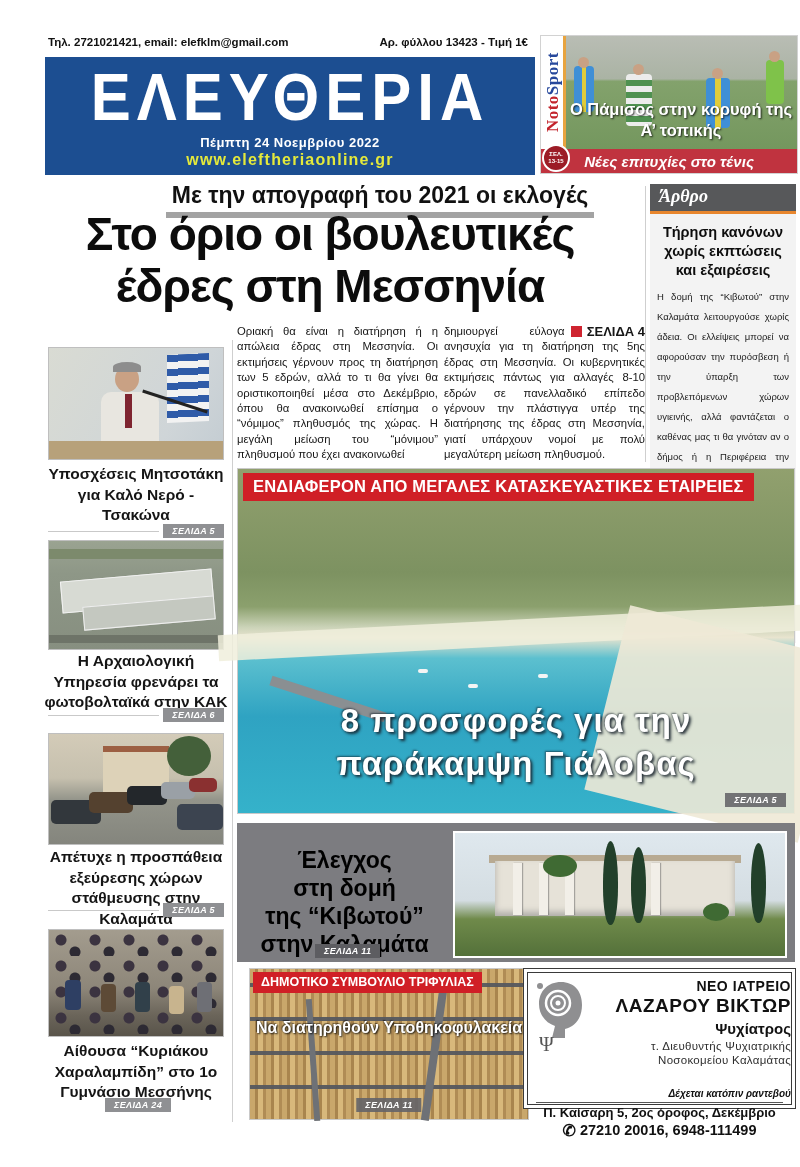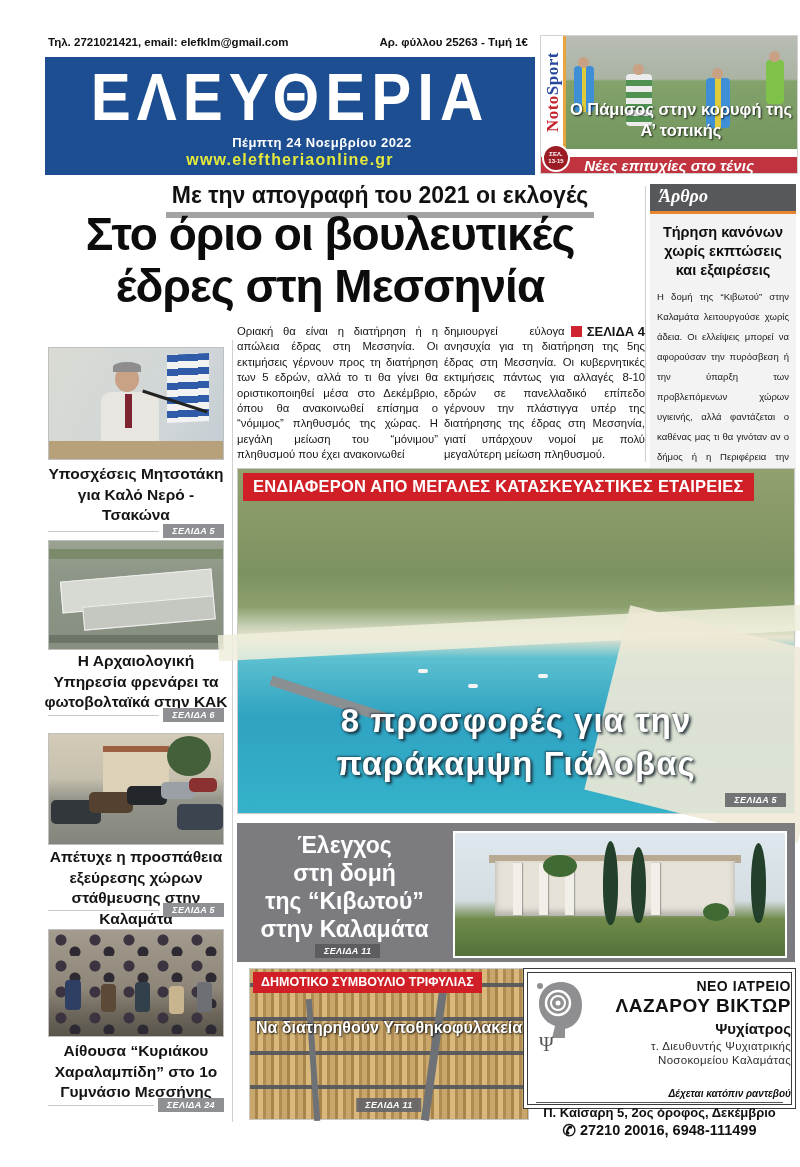--- a/index.html
+++ b/index.html
@@ -11,37 +11,37 @@
   .badge{display:inline-block;background:#8f9093;color:#fff;font-size:9px;font-weight:bold;font-style:italic;padding:2px 9px 2px;letter-spacing:.4px;white-space:nowrap;}
 
   
   .topbar-left{left:48px;top:36px;font-size:11.5px;font-weight:bold;}
   .topbar-right{right:272px;top:36px;font-size:11.5px;font-weight:bold;}
 
   
   #masthead{left:45px;top:57px;width:490px;height:118px;background:#1c4e91;}
   .m-logo{position:absolute;top:1px;width:100%;text-align:center;color:#fff;font-weight:bold;
           font-size:60px;letter-spacing:6px;transform:scaleY(1.12);transform-origin:top;white-space:nowrap;}
-  .m-date{position:absolute;bottom:25px;width:100%;text-align:center;color:#fff;font-weight:bold;font-size:13px;letter-spacing:.5px;padding-left:32px;}
+  .m-date{position:absolute;bottom:25px;width:100%;text-align:center;color:#fff;font-weight:bold;font-size:13px;letter-spacing:.5px;}
   .m-site{position:absolute;bottom:6px;width:100%;text-align:center;color:#e4e93b;font-weight:bold;font-size:16px;letter-spacing:1.2px;}
 
   
   #notosport{left:540px;top:35px;width:256px;height:137px;background:#fff;border:1px solid #d2d2d2;}
   .ns-side{position:absolute;left:0;top:0;bottom:24px;width:22px;background:#fff;border-right:3px solid #e8a43f;
            display:flex;align-items:center;justify-content:center;}
   .ns-brand{writing-mode:vertical-rl;transform:rotate(180deg);font-family:"Liberation Serif",serif;
             font-weight:bold;font-size:17px;letter-spacing:.5px;line-height:1;}
   .ns-noto{color:#c3242c;} .ns-sport{color:#27489c;}
   .ns-photo{position:absolute;left:25px;top:0;right:0;bottom:24px;
             background:linear-gradient(180deg,#b9bdb4 0%,#aab3a4 38%,#83a26c 40%,#74975e 100%);}
   .player{position:absolute;border-radius:4px;}
   .phead{position:absolute;width:11px;height:11px;border-radius:50%;background:#c9a184;}
   .ns-headline{position:absolute;left:28px;right:4px;bottom:32px;text-align:center;color:#fff;font-weight:bold;
                font-size:16.5px;line-height:21px;text-shadow:1px 1px 2px rgba(0,0,0,.8);}
-  .ns-strip{position:absolute;left:0;right:0;bottom:0;height:16px;background:#c0333f;display:flex;align-items:center;justify-content:center;}
+  .ns-strip{position:absolute;left:0;right:0;bottom:0;height:24px;background:#c0333f;display:flex;align-items:center;justify-content:center;}
   .ns-strip span{color:#fff;font-weight:bold;font-style:italic;font-size:15px;}
   .ns-badge{position:absolute;left:1px;bottom:1px;width:24px;height:24px;border-radius:50%;background:#9c1c26;
             border:2px solid #fff;color:#fff;font-size:6px;font-weight:bold;display:flex;flex-direction:column;
             align-items:center;justify-content:center;line-height:1.2;z-index:3;}
 
   
   #kicker{left:120px;top:182px;width:520px;text-align:center;}
   #kicker span{display:inline-block;font-size:23px;font-weight:bold;border-bottom:6px solid #a3a3a3;padding:0 6px 3px;}
   #headline{left:18px;top:208px;width:624px;text-align:center;font-size:46px;font-weight:800;
             line-height:52px;letter-spacing:-1px;color:#0c0c0c;}
@@ -74,21 +74,21 @@
   .g-head{position:absolute;left:0;right:0;bottom:28px;text-align:center;color:#fff;font-weight:bold;
           font-size:33px;line-height:43px;letter-spacing:1px;text-shadow:2px 2px 3px rgba(20,30,40,.9),-1px -1px 2px rgba(20,30,40,.6);}
   .g-badge{position:absolute;right:8px;bottom:6px;background:rgba(95,95,100,.85);}
   .g-sand{position:absolute;left:-20px;top:150px;width:620px;height:26px;background:rgba(240,238,220,.85);transform:rotate(-3deg);}
   .g-beachR{position:absolute;right:-30px;top:160px;width:220px;height:190px;background:rgba(238,233,214,.9);transform:rotate(14deg);}
   .g-pier{position:absolute;left:30px;top:225px;width:120px;height:10px;background:#8a8f92;transform:rotate(18deg);}
   .g-boat{position:absolute;width:10px;height:4px;background:#f4f4f4;border-radius:2px;}
 
   
   #kivotos{left:237px;top:823px;width:558px;height:139px;background:#7c7c80;}
-  .k-text{position:absolute;left:0;top:8px;width:215px;text-align:center;color:#ffffff;font-weight:bold;
+  .k-text{position:absolute;left:0;top:23px;width:215px;text-align:center;color:#000000;font-weight:bold;
           font-size:23px;line-height:28px;}
   .k-badge{position:absolute;left:78px;top:128px;transform:translateY(-50%);background:#5d5d61;}
   .k-photo{position:absolute;right:8px;top:8px;width:330px;height:123px;border:2px solid #fff;
            background:linear-gradient(180deg,#dfe8ee 0%,#d4dde2 55%,#6f8a4a 70%,#54713a 100%);}
   .k-bldg{position:absolute;left:40px;top:28px;width:240px;height:55px;background:#e6e2d8;box-shadow:inset 0 -4px 6px rgba(120,120,120,.5);}
   .k-roof{position:absolute;left:34px;top:22px;width:252px;height:8px;background:#b8aa92;}
   .k-col{position:absolute;top:30px;width:9px;height:52px;background:#f2efe8;box-shadow:1px 0 1px rgba(100,100,100,.5);}
   .k-cyp{position:absolute;width:15px;border-radius:50% 50% 45% 45%;background:#22402a;}
   .k-palm{position:absolute;width:34px;height:22px;border-radius:50%;background:#3f6a33;}
 
@@ -123,21 +123,21 @@
   .flag{position:absolute;right:14px;top:6px;width:42px;height:68px;
         background:repeating-linear-gradient(180deg,#2f5ba8 0 7px,#f2f2f2 7px 14px);transform:skewY(-3deg);}
   .car{position:absolute;border-radius:5px;}
 </style>
 </head>
 <body>
 
 <div id="page">
 
   <div class="abs topbar-left">Τηλ. 2721021421, email: elefklm@gmail.com</div>
-  <div class="abs topbar-right">Αρ. φύλλου 25263 - Τιμή 1€</div>
+  <div class="abs topbar-right">Αρ. φύλλου 13423 - Τιμή 1€</div>
 
   <div class="abs" id="masthead">
     <div class="m-logo">ΕΛΕΥΘΕΡΙΑ</div>
     <div class="m-date">Πέμπτη 24 Νοεμβρίου 2022</div>
     <div class="m-site">www.eleftheriaonline.gr</div>
   </div>
 
   <div class="abs" id="notosport">
     <div class="ns-side">
       <div class="ns-brand">
@@ -235,21 +235,21 @@
       radial-gradient(circle at 26px 22px, #2d2a33 5px, rgba(0,0,0,0) 6px),
       linear-gradient(180deg,#a39c8e 0%,#8d8679 55%,#6b655a 80%,#59544a 100%);
       background-size:34px 26px,34px 26px,100% 100%;">
     <div class="abs" style="left:16px;top:50px;width:16px;height:30px;border-radius:4px;background:#2e3f63;"></div>
     <div class="abs" style="left:52px;top:54px;width:15px;height:28px;border-radius:4px;background:#5d4a36;"></div>
     <div class="abs" style="left:86px;top:52px;width:15px;height:30px;border-radius:4px;background:#31404a;"></div>
     <div class="abs" style="left:120px;top:56px;width:15px;height:28px;border-radius:4px;background:#c8b48e;"></div>
     <div class="abs" style="left:148px;top:52px;width:15px;height:30px;border-radius:4px;background:#6e6f75;"></div>
   </div>
   <div class="story-cap" style="top:1041px;">Αίθουσα “Κυριάκου Χαραλαμπίδη” στο 1ο Γυμνάσιο Μεσσήνης</div>
-  <div class="story-foot" style="top:1098px;">
+  <div class="story-foot" style="top:1098px;flex-direction:column;">
     <span class="line"></span>
       <span class="badge">ΣΕΛΙΔΑ 24</span>
   </div>
 
   <div class="abs" id="gialova">
     <div class="g-sand"></div>
     <div class="g-beachR"></div>
     <div class="g-pier"></div>
     <div class="g-boat" style="left:180px;top:200px;"></div>
     <div class="g-boat" style="left:230px;top:215px;"></div>

